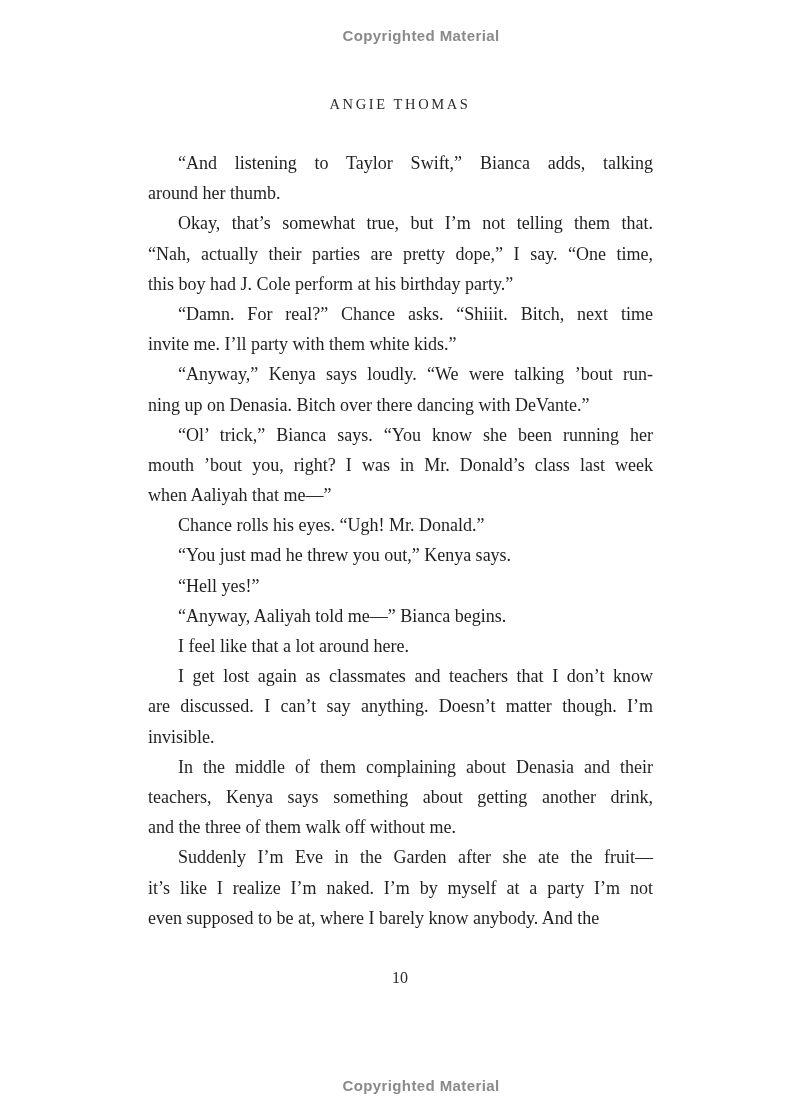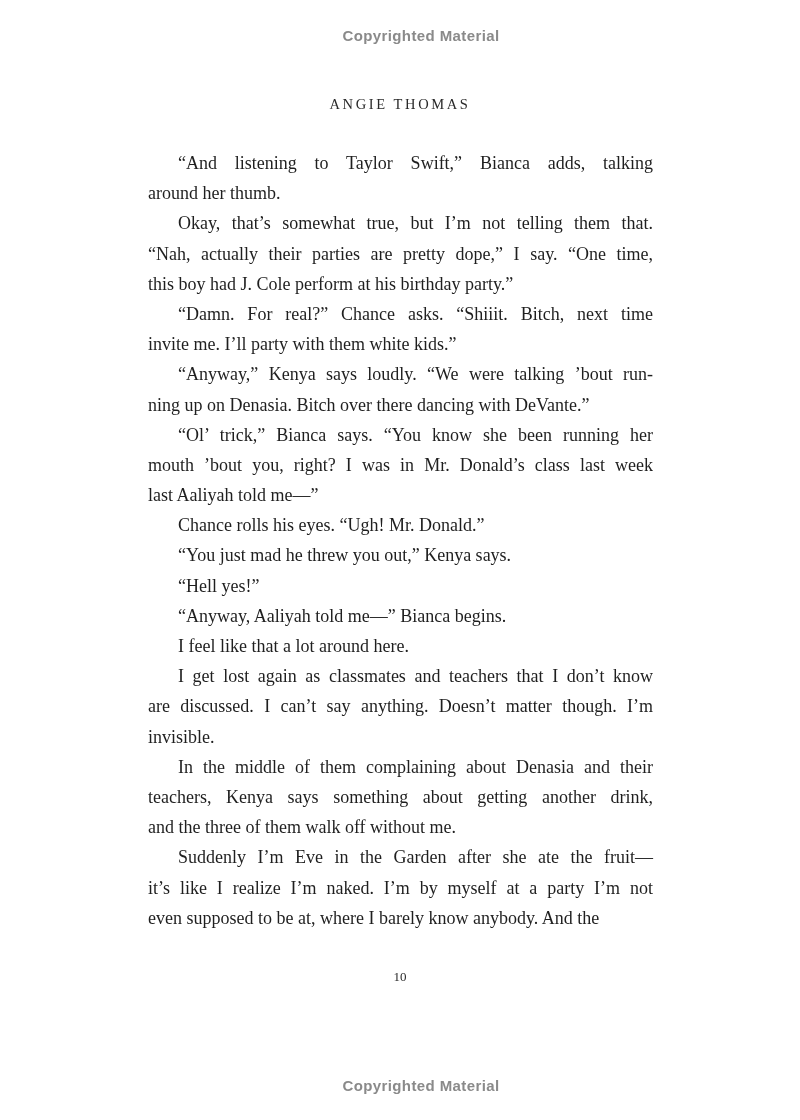--- a/index.html
+++ b/index.html
@@ -50,21 +50,21 @@
     overflow:visible;
     text-align:left;
   }
   .line.indent{padding-left:30px;}
   .line > span{white-space:nowrap;display:inline-block;white-space:nowrap;}
   .line > span{display:inline;}
   .page-number{
     position:absolute;left:0;top:969px;width:100%;
     text-align:center;
     font-family:"Liberation Serif",serif;
-    font-size:13px;
+    font-size:16px;
     color:var(--header-color);
   }
 </style>
 </head>
 <body>
 
 <div class="page">
   <div class="notice top">Copyrighted Material</div>
 
   <div class="running-header">ANGIE THOMAS</div>
@@ -83,21 +83,21 @@
         <div class="line indent"><span style="word-spacing: 8.38672px;">“Damn. For real?” Chance asks. “Shiiit. Bitch, next time</span></div>
         <div class="line"><span>invite me. I’ll party with them white kids.”</span></div>
       </div>
       <div class="paragraph">
         <div class="line indent"><span style="word-spacing: 5.86328px;">“Anyway,” Kenya says loudly. “We were talking ’bout run-</span></div>
         <div class="line"><span>ning up on Denasia. Bitch over there dancing with DeVante.”</span></div>
       </div>
       <div class="paragraph">
         <div class="line indent"><span style="word-spacing: 6.52951px;">“Ol’ trick,” Bianca says. “You know she been running her</span></div>
         <div class="line"><span style="word-spacing: 5.59659px;">mouth ’bout you, right? I was in Mr. Donald’s class last week</span></div>
-        <div class="line"><span>last Aaliyah told me—”</span></div>
+        <div class="line"><span>when Aaliyah that me—”</span></div>
       </div>
       <div class="paragraph">
         <div class="line indent"><span>Chance rolls his eyes. “Ugh! Mr. Donald.”</span></div>
       </div>
       <div class="paragraph">
         <div class="line indent"><span>“You just mad he threw you out,” Kenya says.</span></div>
       </div>
       <div class="paragraph">
         <div class="line indent"><span>“Hell yes!”</span></div>
       </div>

